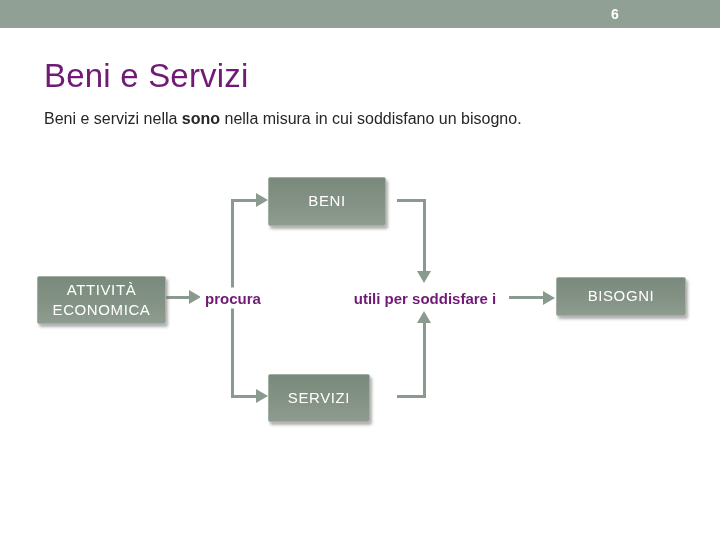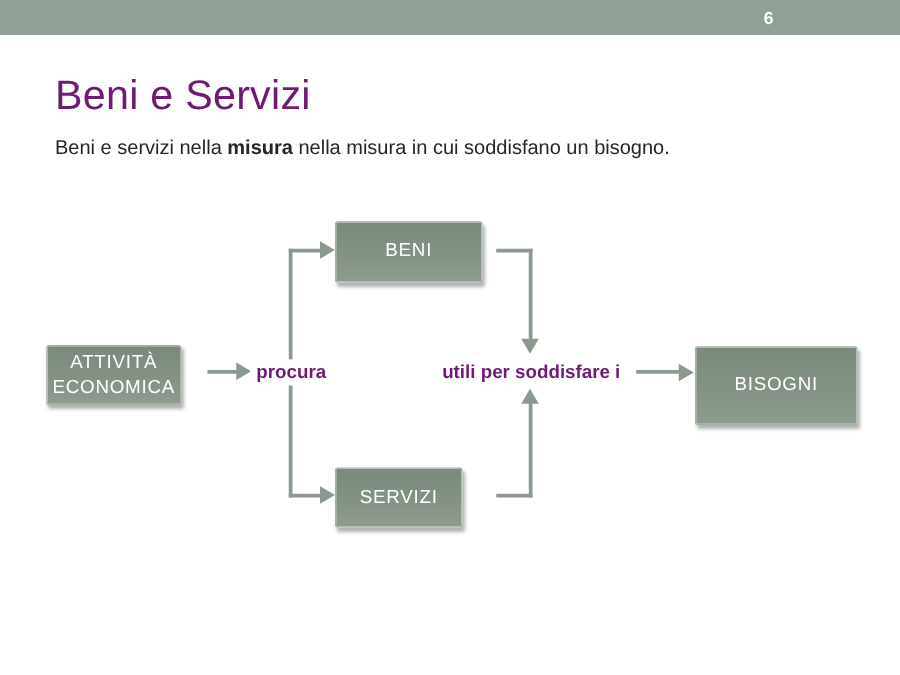--- a/index.html
+++ b/index.html
@@ -31,22 +31,22 @@
   .node{
     position:absolute;
     background:linear-gradient(180deg,#798a7c 0%,#839284 55%,#8d9c8f 100%);
     border:1px solid #a3b0a4;border-radius:2px;
     box-shadow:2px 3px 3px rgba(125,125,125,0.6);
     color:#ffffff;font-size:15px;letter-spacing:0.6px;
     display:flex;align-items:center;justify-content:center;
     text-align:center;line-height:1.35;box-sizing:border-box;
   }
   .node-beni    {left:268px;top:177px;width:118px;height:49px;}
-  .node-attivita{left:37px; top:276px;width:108px;height:48px;padding:0 8px;}
-  .node-bisogni {left:556px;top:277px;width:130px;height:63px;}
+  .node-attivita{left:37px; top:276px;width:129px;height:48px;padding:0 8px;}
+  .node-bisogni {left:556px;top:277px;width:130px;height:39px;}
   .node-servizi {left:268px;top:374px;width:102px;height:48px;}
   
   .hline,.vline{position:absolute;background:#8B9A8E;}
   .hline{height:3px;}
   .vline{width:3px;}
   .v-left        {left:231px;top:199px;height:199px;}
   .h-topleft     {left:231px;top:199px;width:26px;}
   .h-botleft     {left:231px;top:395px;width:26px;}
   .h-topright    {left:397px;top:199px;width:29px;}
   .h-botright    {left:397px;top:395px;width:29px;}
@@ -75,21 +75,21 @@
 </style>
 </head>
 <body>
 
 <div class="topbar">
   <div class="page-number">6</div>
 </div>
 
 <h1 class="slide-title">Beni e Servizi</h1>
 
-<p class="slide-subtitle"><span>Beni e servizi nella </span><span class="b">misura</span><span> nella misura in cui soddisfano un bisogno.</span></p>
+<p class="slide-subtitle"><span>Beni e servizi nella </span><span class="b">sono</span><span> nella misura in cui soddisfano un bisogno.</span></p>
 
 <div class="vline v-left"></div>
 <div class="hline h-topleft"></div>
 <div class="arr arr-right a-beni"></div>
 <div class="hline h-botleft"></div>
 <div class="arr arr-right a-servizi"></div>
 <div class="hline h-topright"></div>
 <div class="vline v-right-top"></div>
 <div class="arr arr-down a-utili-dn"></div>
 <div class="arr arr-up a-utili-up"></div>

